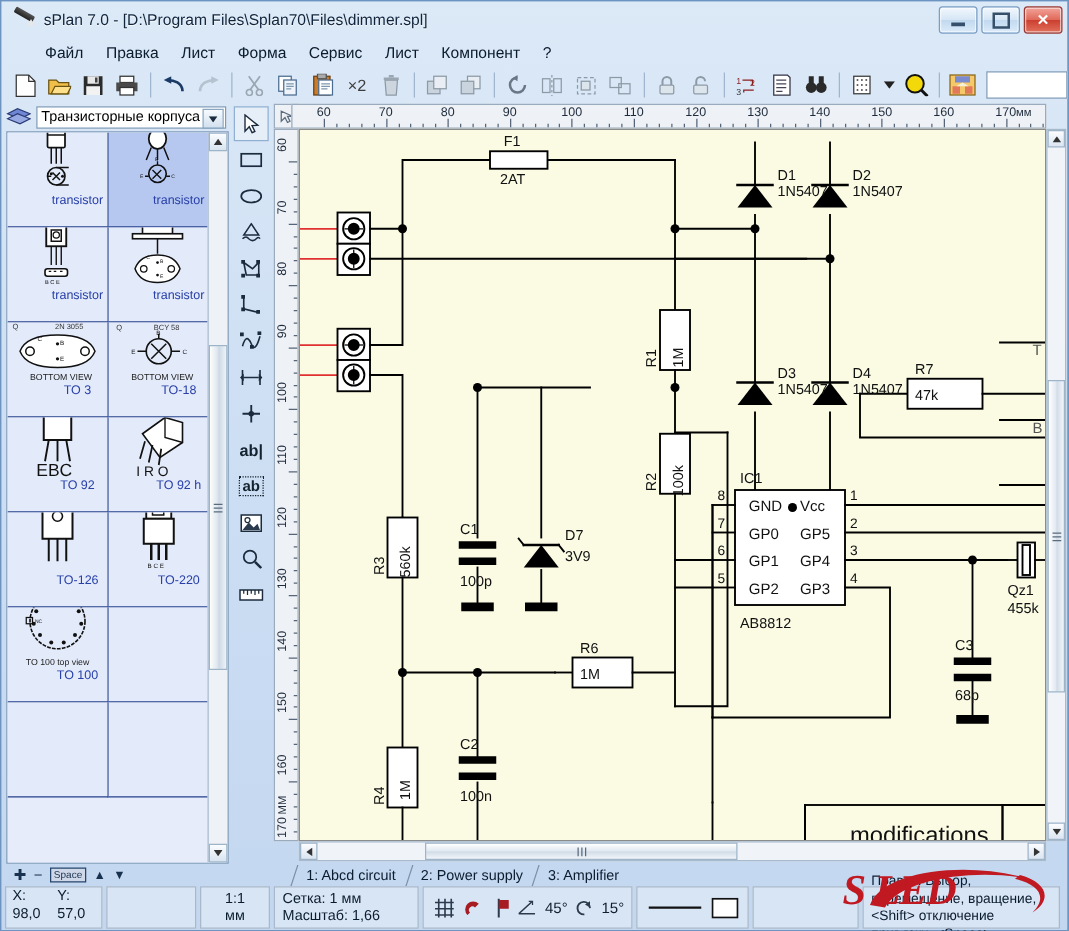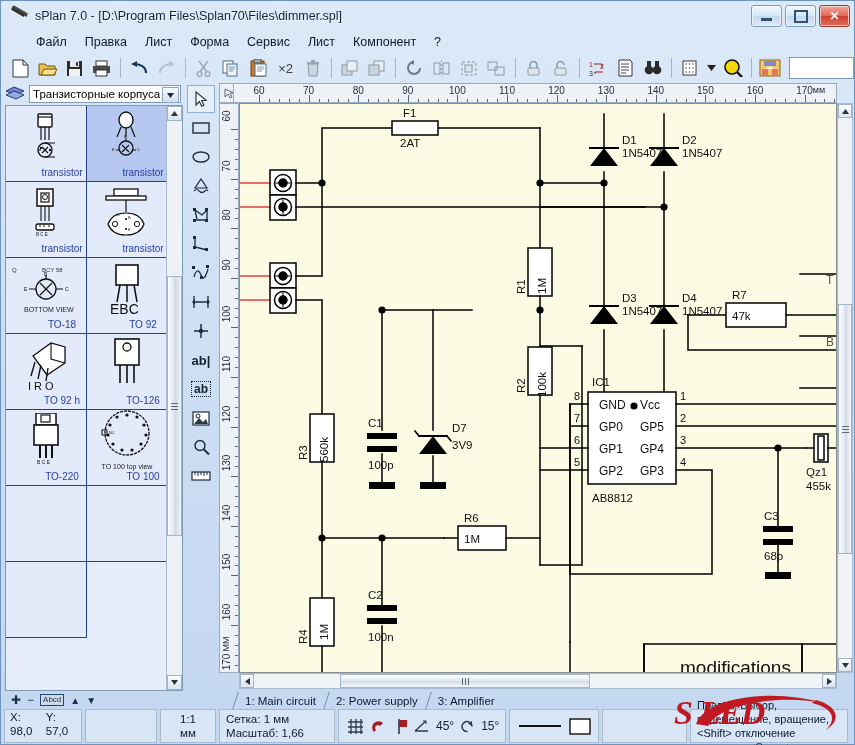--- a/index.html
+++ b/index.html
@@ -102,21 +102,21 @@
   }
   .libcell{
     border-right:1px solid #26418c;border-bottom:1px solid #26418c;
     display:flex;flex-direction:column;align-items:center;justify-content:flex-end;
     padding-bottom:1px;box-sizing:border-box;position:relative;overflow:hidden;
     background:#e3eafa;
   }
   .libcell.selected{background:#b6c8f0;}
   .libcell .thumb{flex:1;display:flex;align-items:center;justify-content:center;width:100%;}
   .libcell .caption{
-    font-size:10px;color:#2840a8;line-height:11px;padding-bottom:2px;white-space:nowrap;margin-left:32px;
+    font-size:10px;color:#2840a8;line-height:11px;padding-bottom:14px;white-space:nowrap;margin-left:32px;
   }
   .libscroll{
     position:absolute;right:0;top:0;width:15px;height:584px;
     background:#eef1f6;border-left:1px solid #a8bacd;
   }
   .libscroll .btn{
     width:15px;height:15px;background:linear-gradient(180deg,#fbfdff,#d8e4f0);
     border:1px solid #9db4c9;box-sizing:border-box;display:flex;align-items:center;justify-content:center;
   }
   .libscroll .btn.bot{position:absolute;bottom:0;left:0;}
@@ -559,20 +559,38 @@
             <circle cx="28" cy="33" r="1.1" fill="#111"></circle>
               <circle cx="28" cy="43" r="1.1" fill="#111"></circle>
             <text x="30" y="33" font-size="4" fill="#111" font-family="sans-serif">B</text>
             <text x="30" y="45" font-size="4" fill="#111" font-family="sans-serif">E</text>
             <text x="19" y="30" font-size="4" fill="#111" font-family="sans-serif">C</text>
           </svg>
         </div>
         <div class="caption">transistor</div>
       </div>
 
+      <div class="libcell">
+        <div class="thumb">
+          <svg width="76" height="52">
+            <text x="2" y="8" font-size="6" fill="#333" font-family="sans-serif">Q</text>
+            <text x="36" y="8" font-size="6" fill="#333" font-family="sans-serif">2N 3055</text>
+            <path d="M8 26 q5 -13 30 -13 q25 0 30 13 q-5 13 -30 13 q-25 0 -30 -13 z" fill="#fff" stroke="#111" stroke-width="1.2"></path>
+            <circle cx="16" cy="26" r="3.4" fill="none" stroke="#111" stroke-width="1.2"></circle>
+            <circle cx="60" cy="26" r="3.4" fill="none" stroke="#111" stroke-width="1.2"></circle>
+            <circle cx="38" cy="20" r="1.3" fill="#111"></circle>
+              <circle cx="38" cy="32" r="1.3" fill="#111"></circle>
+            <text x="40" y="21" font-size="5" fill="#111" font-family="sans-serif">B</text>
+            <text x="40" y="34" font-size="5" fill="#111" font-family="sans-serif">E</text>
+            <text x="22" y="18" font-size="5" fill="#111" font-family="sans-serif">C</text>
+            <text x="16" y="49" font-size="7" fill="#222" font-family="sans-serif">BOTTOM VIEW</text>
+          </svg>
+        </div>
+        <div class="caption big">TO 3</div>
+      </div>
 
       <div class="libcell">
         <div class="thumb">
           <svg width="76" height="52">
             <text x="4" y="9" font-size="6" fill="#333" font-family="sans-serif">Q</text>
             <text x="34" y="9" font-size="6" fill="#333" font-family="sans-serif">BCY 58</text>
             <circle cx="38" cy="26" r="10" fill="none" stroke="#111" stroke-width="1.3"></circle>
             <path d="M38 16 v-4 M28 26 h-7 M48 26 h7 M32 20 l12 12 M32 32 l12 -12" stroke="#111" stroke-width="1.2"></path>
             <text x="36" y="13" font-size="5" fill="#111" font-family="sans-serif">B</text>
             <text x="16" y="28" font-size="5" fill="#111" font-family="sans-serif">E</text>
@@ -677,21 +695,21 @@
         <svg width="7" height="5">
             <path d="M0 0 h7 l-3.5 5 z" fill="#333"></path>
           </svg>
       </div>
     </div>
   </div>
 
   <div class="libfoot">
     <span style="font-size:12px;">✚</span>
     <span style="font-size:12px;">−</span>
-    <span class="bx">Abcd</span>
+    <span class="bx">Space</span>
     <span>▲</span>
     <span>▼</span>
   </div>
 
   <div class="drawbar">
     <div class="dtool active">
       <svg width="13" height="16">
           <path d="M1 1 l0 13 l3.4 -3.6 l2.3 4.8 l2.2 -1 l-2.3 -4.7 l4.6 -0.3 z" fill="#fff" stroke="#1b2b3d" stroke-width="1.1"></path>
         </svg>
     </div>
@@ -1209,21 +1227,21 @@
         </span>
     </div>
     <div class="arw r">
       <svg width="5" height="7">
           <path d="M0 0 v7 l5 -3.5 z" fill="#333"></path>
         </svg>
     </div>
   </div>
 
   <div class="tabs">
-    <div class="ptab">1: Main circuit</div>
+    <div class="ptab">1: Abcd circuit</div>
     <div class="ptab">2: Power supply</div>
     <div class="ptab">3: Amplifier</div>
   </div>
 
   <div class="status">
     <div class="sfield coord">
       <span>X: 98,0</span>
       <span>Y: 57,0</span>
     </div>
     <div class="sfield blankf"></div>

